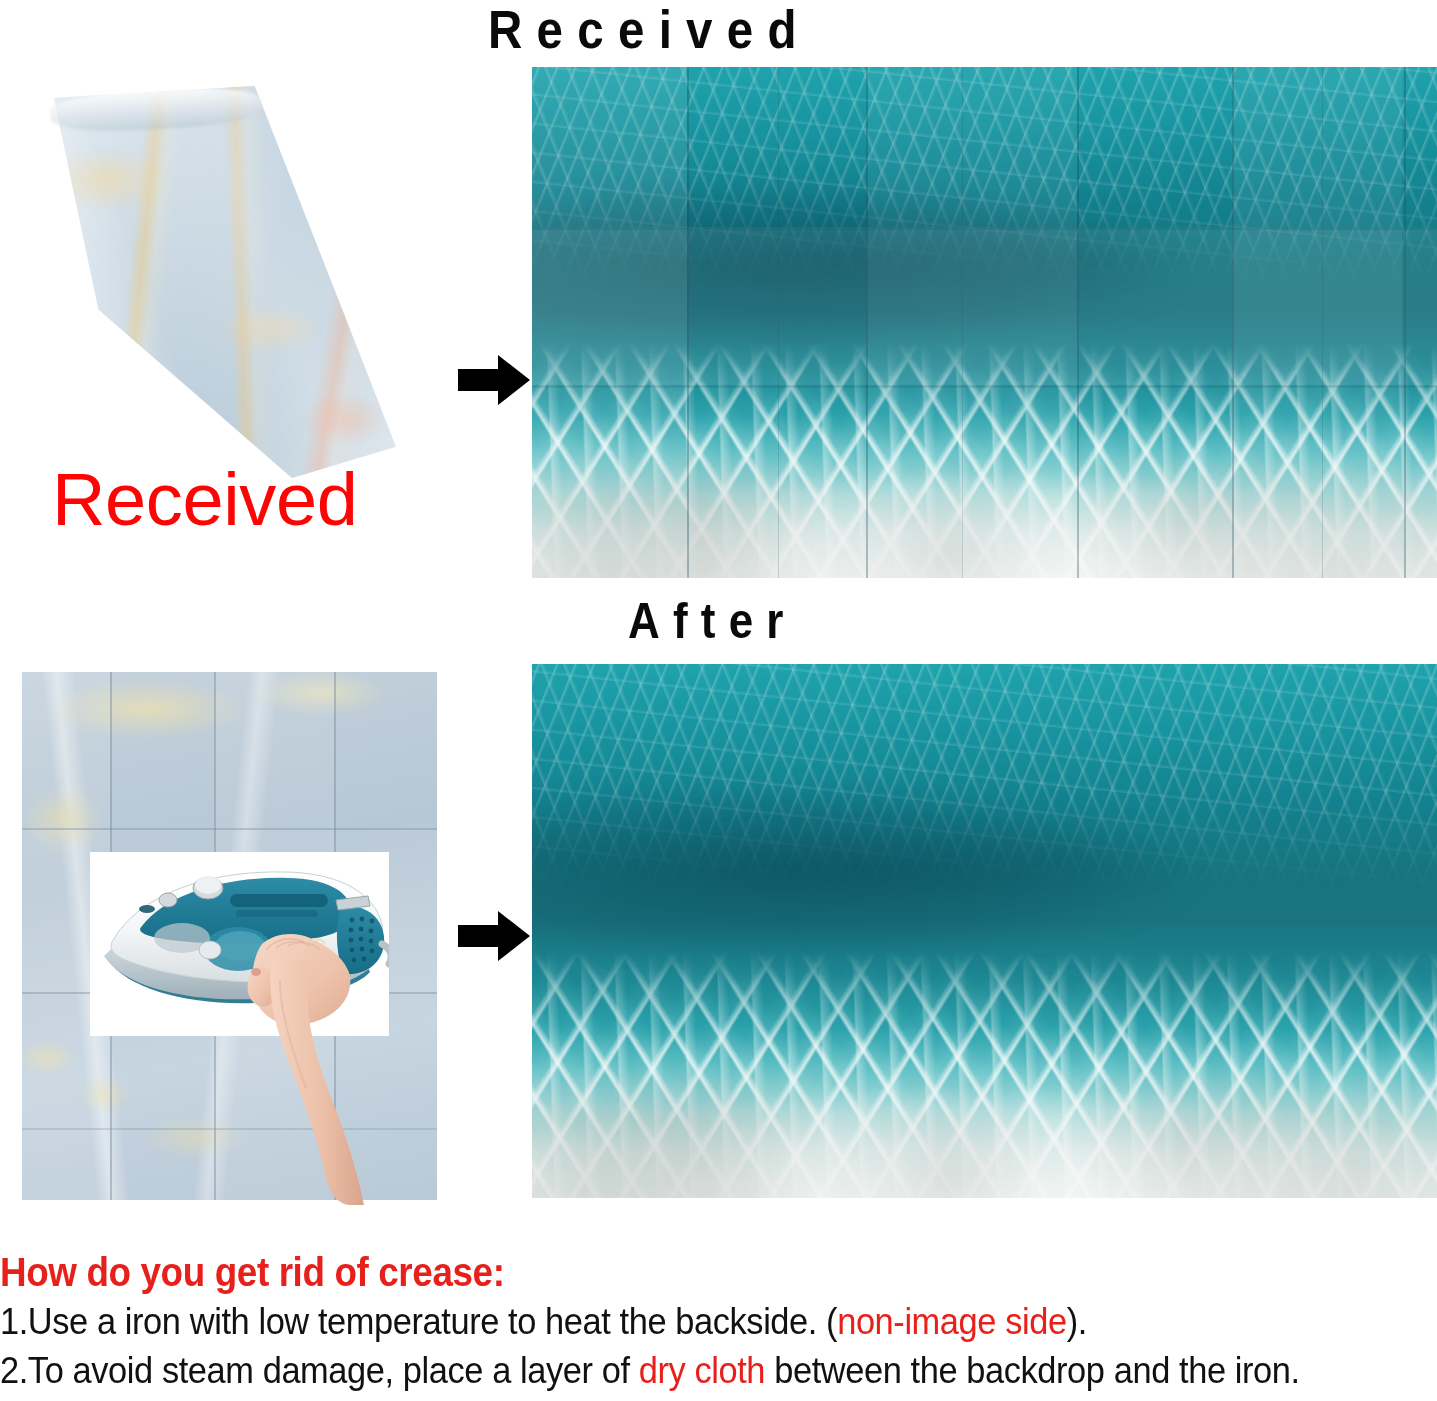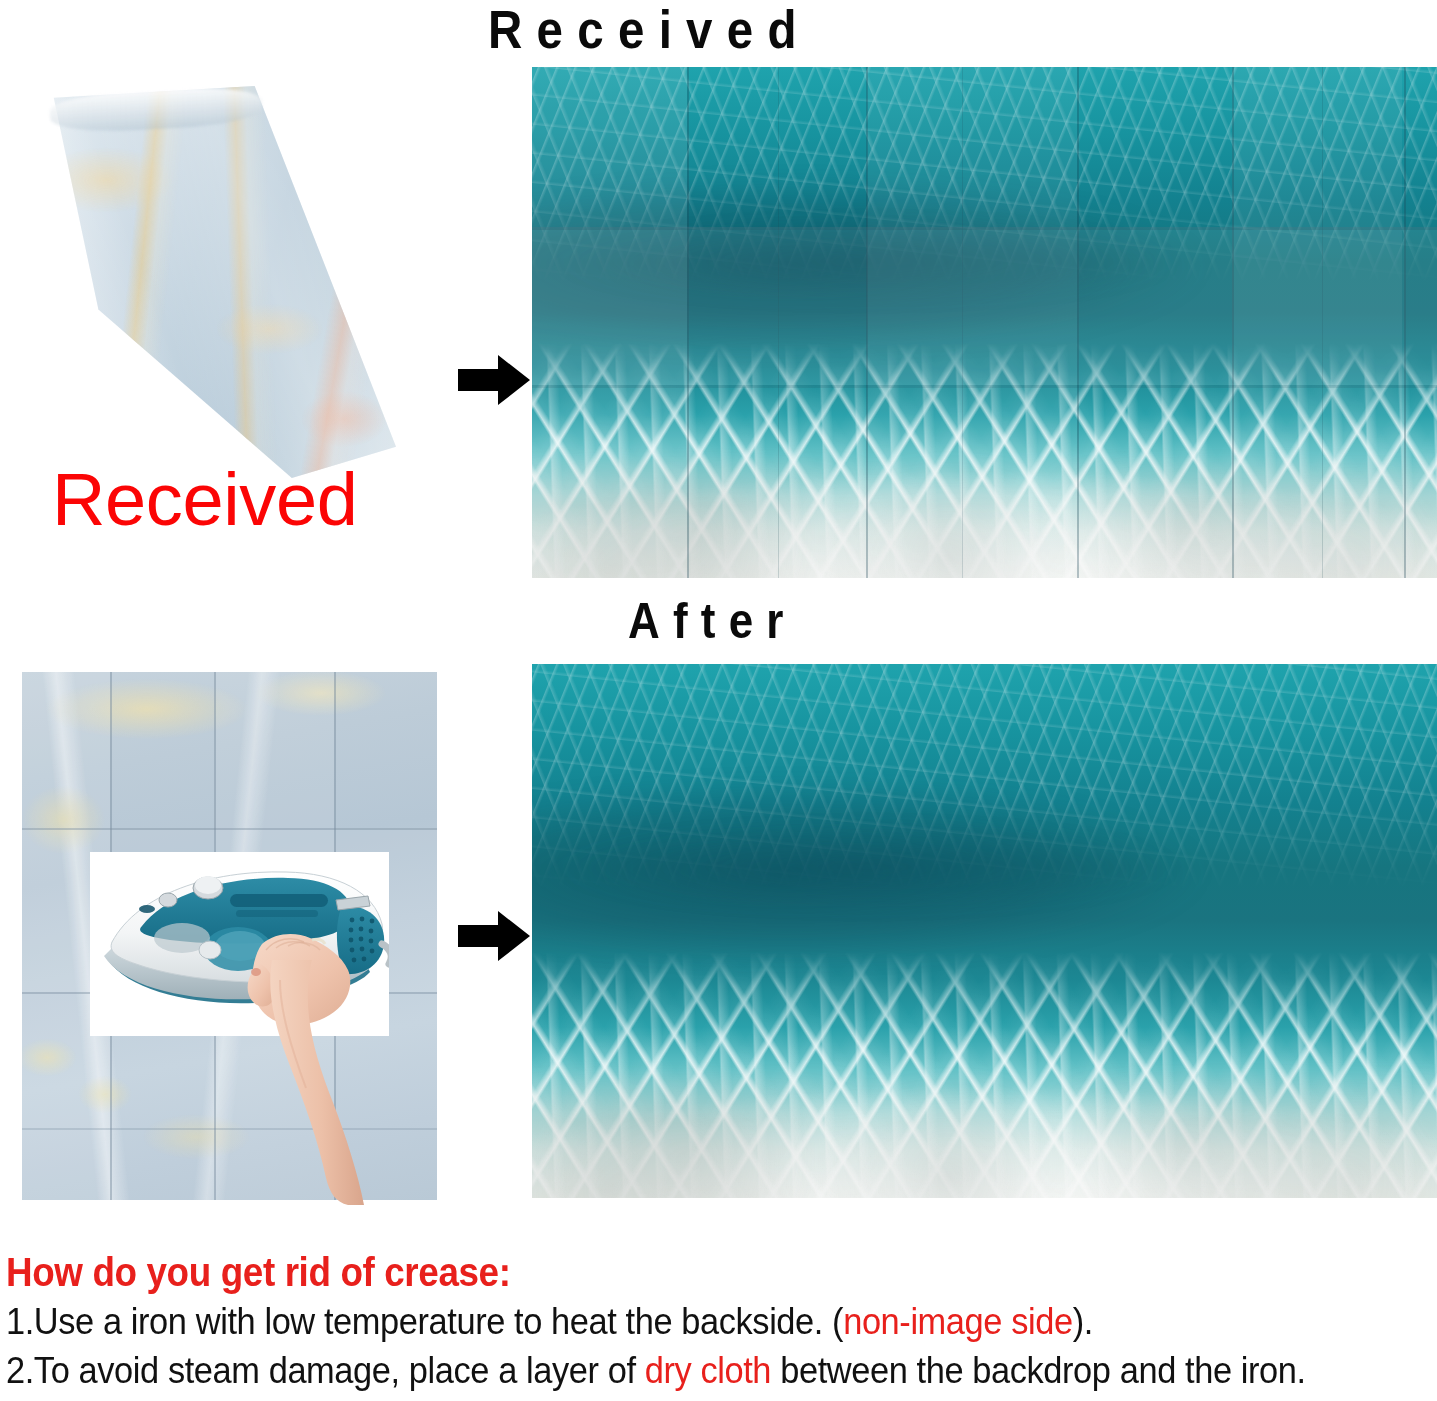--- a/index.html
+++ b/index.html
@@ -258,21 +258,21 @@
     position: absolute;
     left: 232px; top: 960px;
     width: 132px; height: 245px;
     z-index: 4;
     pointer-events: none;
   }
 
   
   #instructions {
     position: absolute;
-    left: 6px; top: 1250px;
+    left: 0; top: 1250px;
     width: 1425px;
   }
   #howto-heading {
     font-size: 40px;
     font-weight: 700;
     color: #e8201c;
     line-height: 1.12;
     letter-spacing: -0.01em;
     white-space: nowrap;
     transform: scaleX(0.92);

